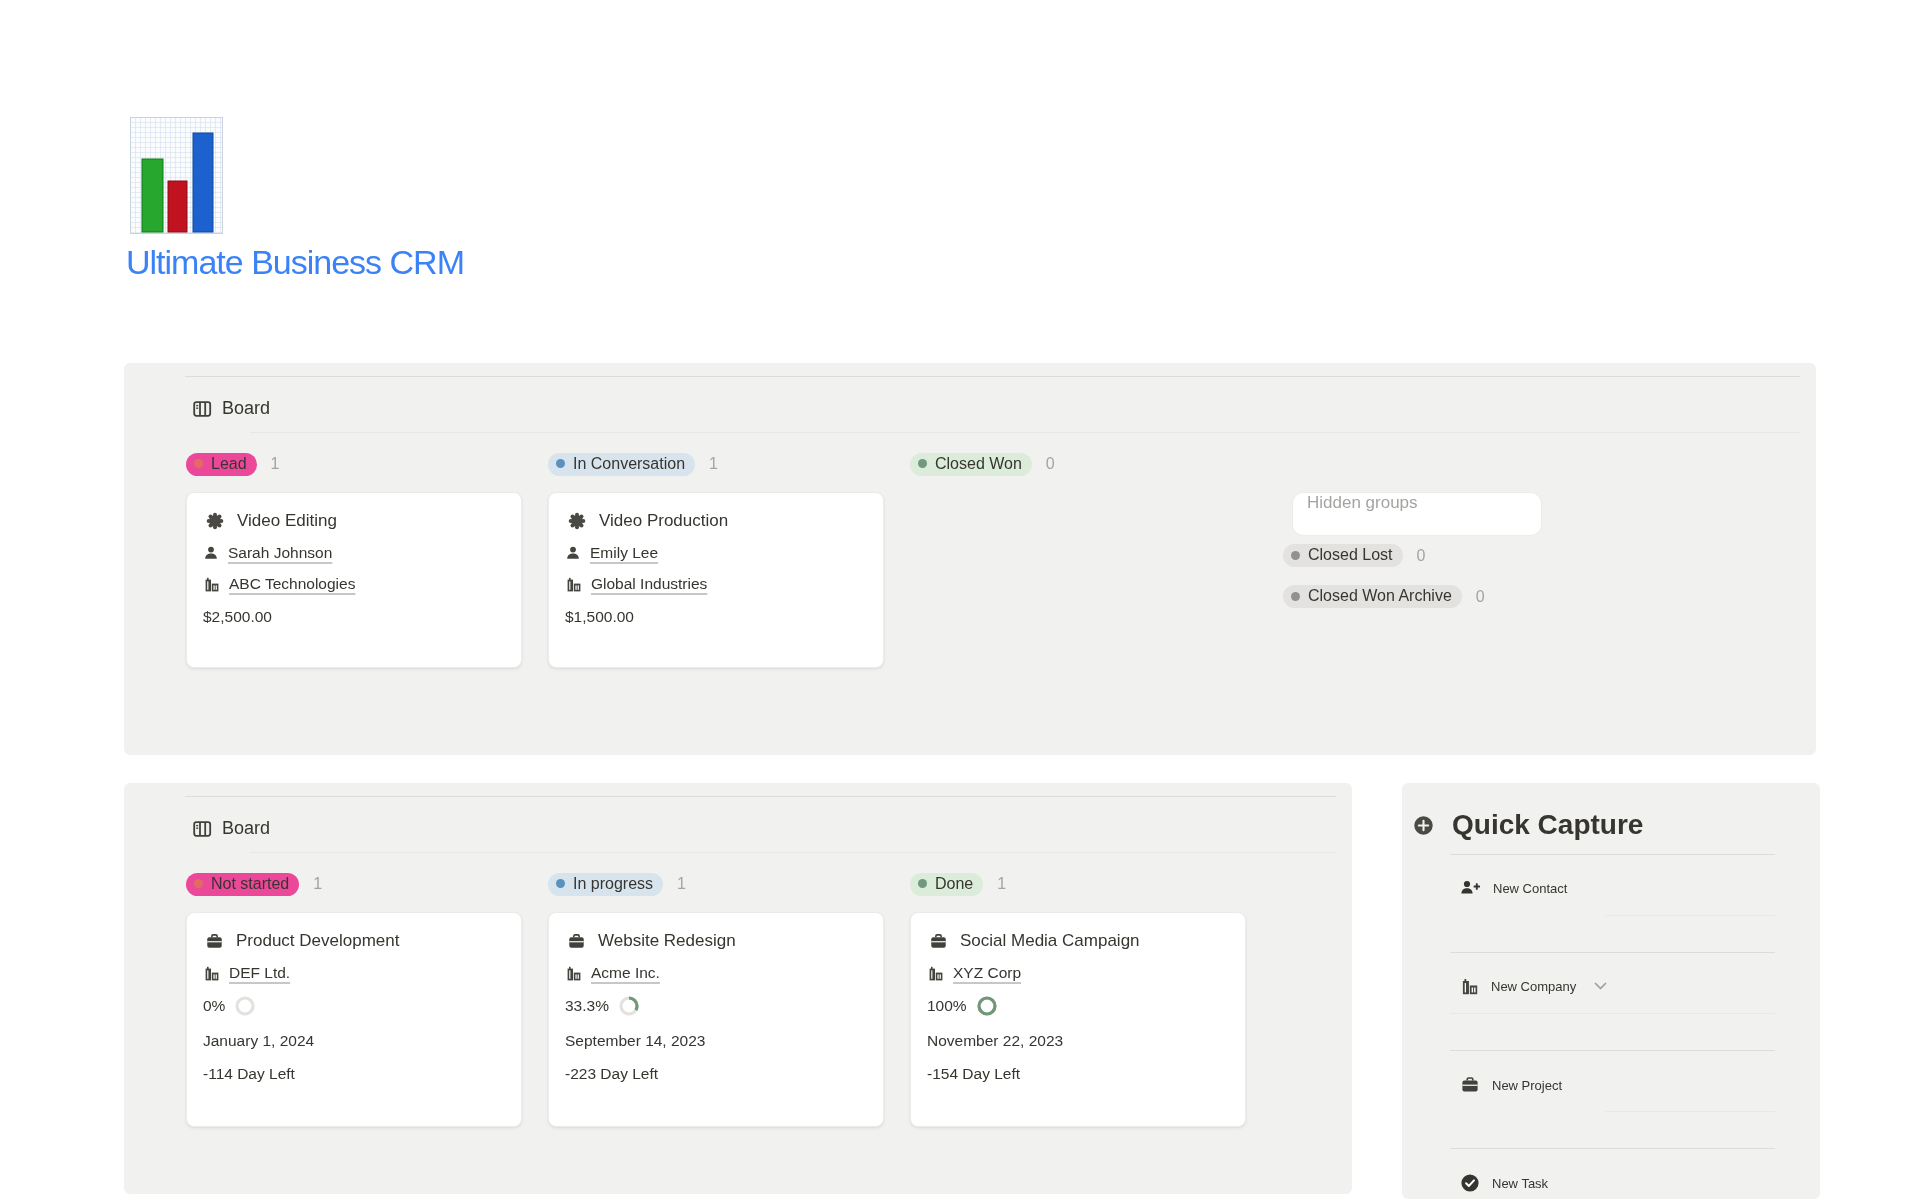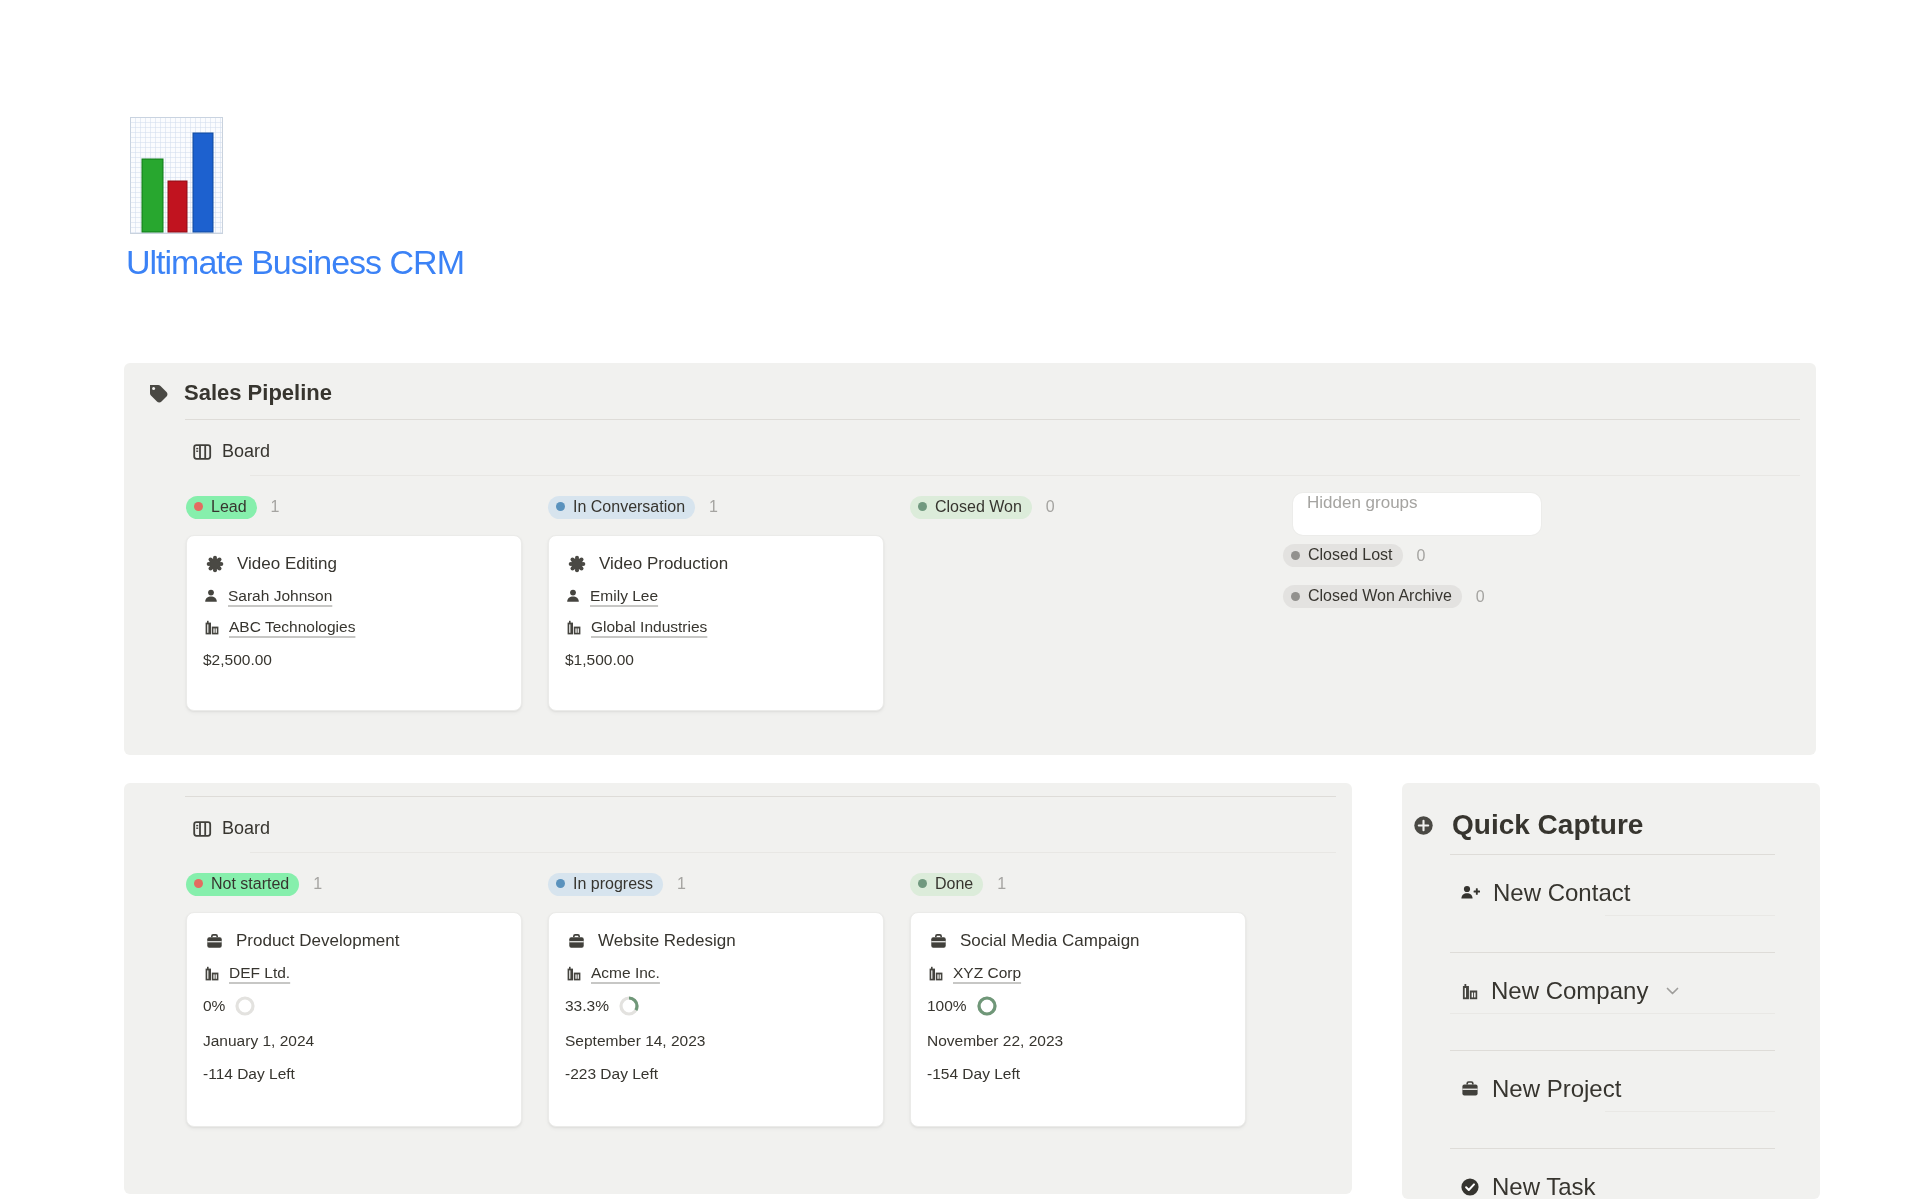--- a/index.html
+++ b/index.html
@@ -20,21 +20,21 @@
   .sec-head svg { flex:0 0 auto; }
   .sec-rule { border:none; border-top:1px solid #dedcd8; margin:13px 16px 0 61px; }
   .view-row { display:flex; align-items:center; gap:10px; margin:21px 0 0 68px; font-size:18px; font-weight:400; }
   .view-rule { border:none; border-top:1px solid #e8e7e4; margin:13px 16px 0 126px; }
 
   .cols { display:flex; gap:26px; margin:17px 0 0 62px; }
   .col { flex:0 0 336px; width:336px; }
   .col-head { display:flex; align-items:center; height:28px; }
   .pill { display:inline-flex; align-items:center; gap:8px; padding:2px 10px 3px 8px; border-radius:14px; font-size:16px; color:#37352f; white-space:nowrap; }
   .pill .dot { width:9px; height:9px; border-radius:50%; flex:0 0 auto; }
-  .pill-red   { background:#86efac; } .pill-red .dot   { background:#e36c60; }
+  .pill-red   { background:#ec4899; } .pill-red .dot   { background:#e36c60; }
   .pill-blue  { background:#d7e4ee; } .pill-blue .dot  { background:#5a92bd; }
   .pill-green { background:#dcecda;text-align:center; } .pill-green .dot { background:#71997f; }
   .pill-gray  { background:#e3e2e0; } .pill-gray .dot  { background:#92918e; }
   .count { margin-left:14px; font-size:16px; color:#a5a4a1; }
 
   
   .card { margin-top:14px; background:#ffffff; border:1px solid #ebebe9; border-radius:8px;
           box-shadow:0 1px 2px rgba(15,15,15,.05), 0 2px 4px rgba(15,15,15,.04);
           padding:13px 16px; width:336px; }
   .card-sales { height:176px; }
@@ -51,21 +51,21 @@
                 border-radius:10px; display:flex; padding-left:14px;
                 font-size:17px; color:#a5a4a1; box-shadow:0 0 0 1px rgba(15,15,15,.02); }
   .hidden-group-row { position:absolute; left:1159px; display:flex; align-items:center; }
   .hg-0 { top:181px; } .hg-1 { top:222px; }
 
   
   .q-head { display:flex; align-items:center; gap:18px; padding:26px 0 0 11px; font-size:28px; font-weight:600; }
   .q-rule { border:none; border-top:1px solid #dedcd8; margin:13px 45px 0 48px; }
   .q-item { position:relative; height:98px; border-bottom:1px solid #dedcd8; margin:0 45px 0 48px; }
   .q-item:last-child { border-bottom:none; }
-  .q-item-inner { position:absolute; left:10px; top:24px; display:flex; align-items:center; gap:12px; font-size:24px; font-weight:500; }
+  .q-item-inner { position:absolute; left:10px; top:24px; display:flex; align-items:center; gap:12px; font-size:13px; font-weight:500; }
   .q-subrule { position:absolute; right:0; height:0; border-top:1px solid #e9e8e5; }
   .q-sub-half { width:170px; top:60px; }
   .q-sub-full { left:0; right:0; top:60px; }
   .chev { margin-left:6px; display:inline-flex; }
 
   .icon { display:inline-flex; align-items:center; justify-content:center; }
 </style>
 </head>
 <body>
 
@@ -136,28 +136,20 @@
     <rect x="0.5" y="0.5" width="92" height="116" fill="url(#gridp)" opacity="0.9"></rect>
     <rect x="12" y="42" width="21" height="73" fill="#28a72f" stroke="#0e7a18" stroke-width="1"></rect>
     <rect x="38" y="64" width="19" height="51" fill="#c1131f" stroke="#8e0d16" stroke-width="1"></rect>
     <rect x="63" y="16" width="20" height="99" fill="#1d61cf" stroke="#114a9e" stroke-width="1"></rect>
   </svg>
 </div>
 
 <h1 class="page-title">Ultimate Business CRM</h1>
 
 <div class="section" id="sales-section">
-  <div class="sec-head">
-    <span class="icon">
-      <svg width="22" height="22" viewBox="0 0 22 22">
-          <use href="#tag-ic"></use>
-        </svg>
-    </span>
-    <span>Sales Pipeline</span>
-  </div>
   <hr class="sec-rule">
 
   <div class="view-row">
     <span class="icon">
       <svg width="20" height="20" viewBox="0 0 20 20">
           <use href="#board-ic"></use>
         </svg>
     </span>
     <span>Board</span>
   </div>

